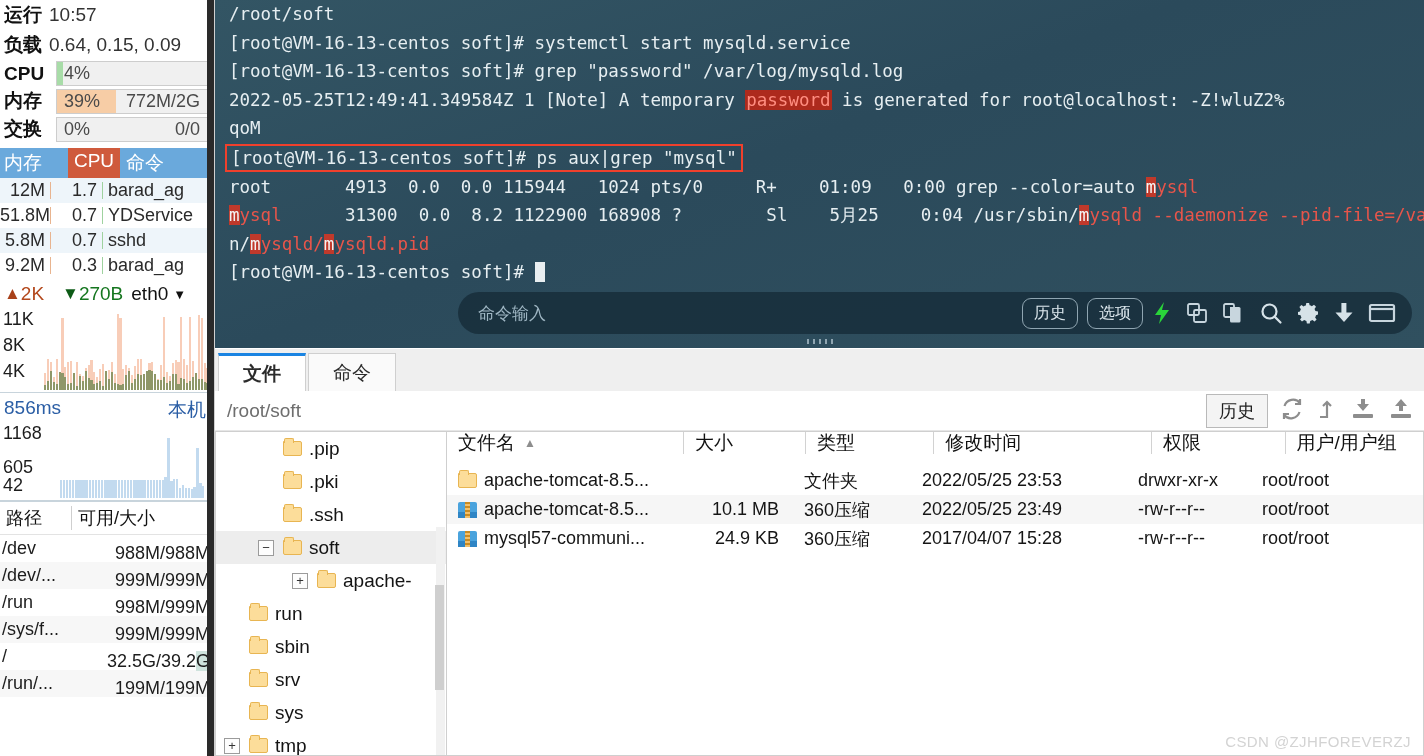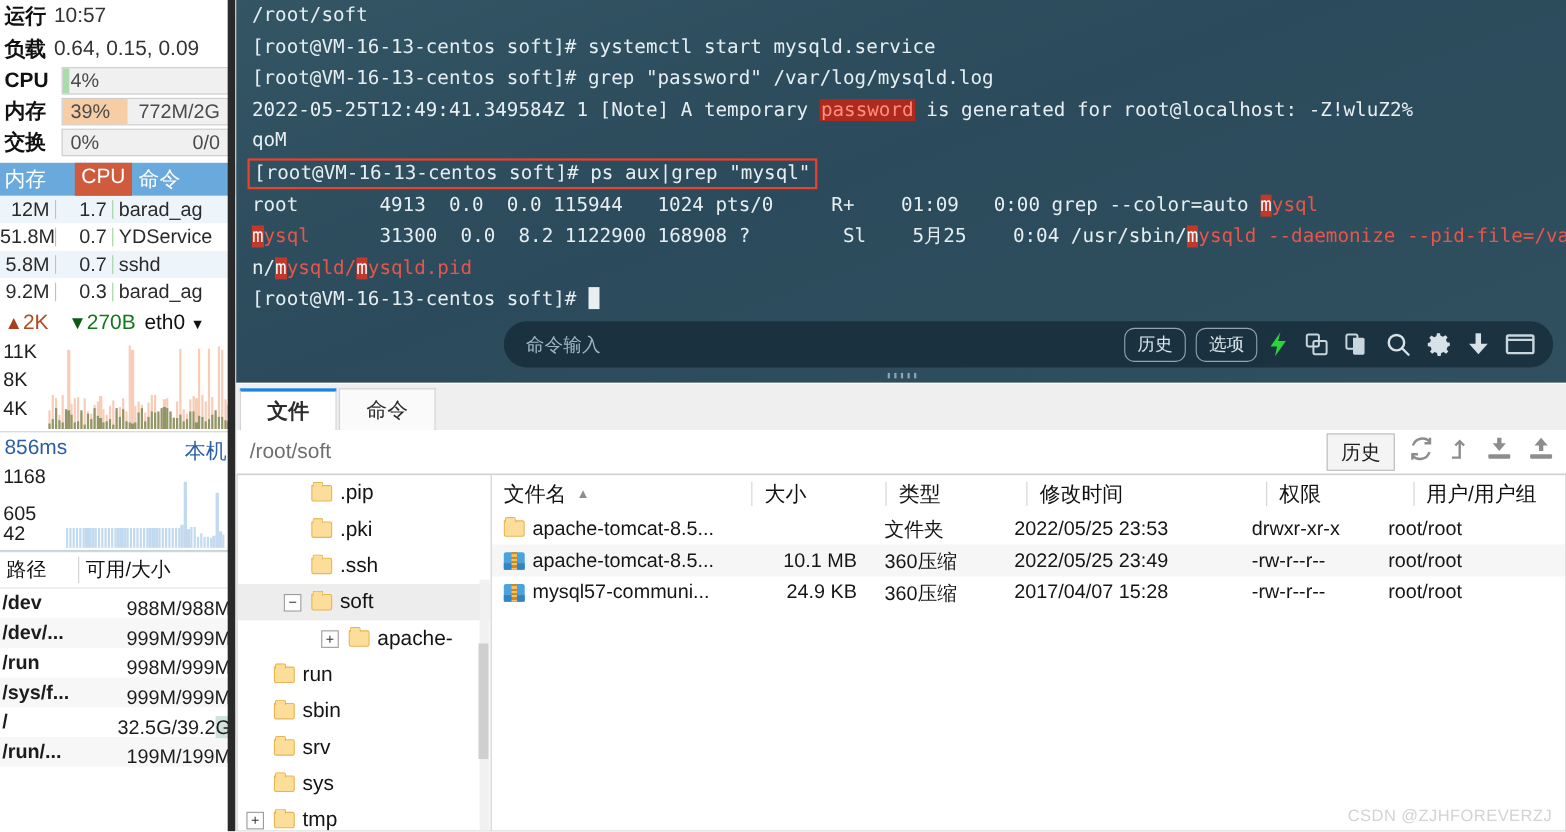--- a/index.html
+++ b/index.html
@@ -72,21 +72,21 @@
   .lat-head .ms { color: #2b5ea5; }
   .lat-head .host { color: #2b5ea5; }
 
   
   #disk-table { border-top: 1px solid #c8d4dc; }
   #disk-head { display: flex; font-size: 18px; color: #111; padding: 4px 2px; border-bottom: 1px solid #e3e3e3;}
   #disk-head .dh1 { width: 70px; padding-left: 4px; border-right: 1px solid #cfcfcf;}
   #disk-head .dh2 { flex: 1; padding-left: 6px; }
   .disk-row { display: flex; font-size: 18px; color: #1c1c1c; height: 27px; align-items:center; }
   .disk-row:nth-child(even) { background: #f7f7f7; }
-  .disk-row .d-path { width: 70px; padding-left: 2px; white-space: nowrap; overflow:hidden;font-weight:bold;}
+  .disk-row .d-path { width: 70px; padding-left: 2px; white-space: nowrap; overflow:hidden;}
   .disk-row .d-size { flex: 1; text-align: right; padding-right: 4px; white-space: nowrap; margin-top: 9px;}
   .disk-row .hl { background: #cfe3dd; }
 
   .side-scroll {
     position: absolute; right: 0; top: 0; width: 7px; height: 756px; background: #2a2a2a;
   }
 
   
   #terminal {
     position: absolute; left: 215px; top: 0; right: 0; height: 348px;
@@ -172,21 +172,21 @@
     background: #4aa3dd; border-radius: 2px;
   }
   .zipico:after {
     content:""; position:absolute; left:7px; top:0; width:5px; height:16px;
     background: repeating-linear-gradient(#c98b22 0 2px, #f3c06a 2px 4px);
   }
   .zipico:before {
     content:""; position:absolute; left:0; bottom:0; right:0; height:6px; background:#2f85c5;
   }
   #list { flex: 1; background: #ffffff; border: 1px solid #cfcfcf; border-left: none; overflow: hidden; }
-  #list-head { display: flex; height: 34px; align-items: center; font-size: 19px; color: #111; gap: 19px; }
+  #list-head { display: flex; height: 34px; font-size: 19px; color: #111; gap: 19px; }
   #list-head .col { height: 22px; display: flex; align-items: center; padding-left: 11px; border-left: 1px solid #d2d2d2; }
   #list-head .col:first-child { border-left: none; }
   .list-row { display: flex; height: 29px; align-items: center; font-size: 18px; color: #151515; }
   .list-row:nth-child(even) { background: #f6f6f6; }
   .list-row .cell { padding-left: 11px; white-space: nowrap; overflow: hidden; }
   .c-name { width: 236px; display: flex; align-items: center; }
   .c-size { width: 110px; text-align: right; padding-right: 14px !important; padding-left:0 !important;}
   .c-type { width: 118px; }
   .c-time { width: 216px; }
   .c-perm { width: 124px; }

